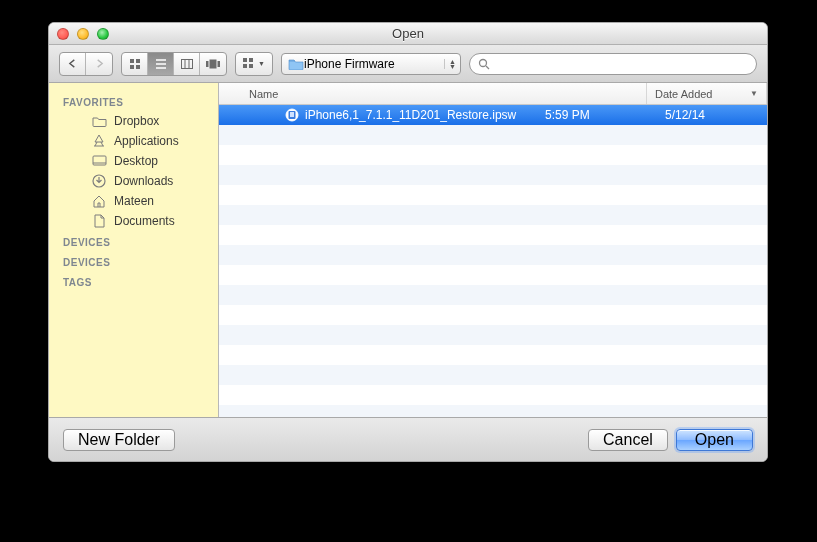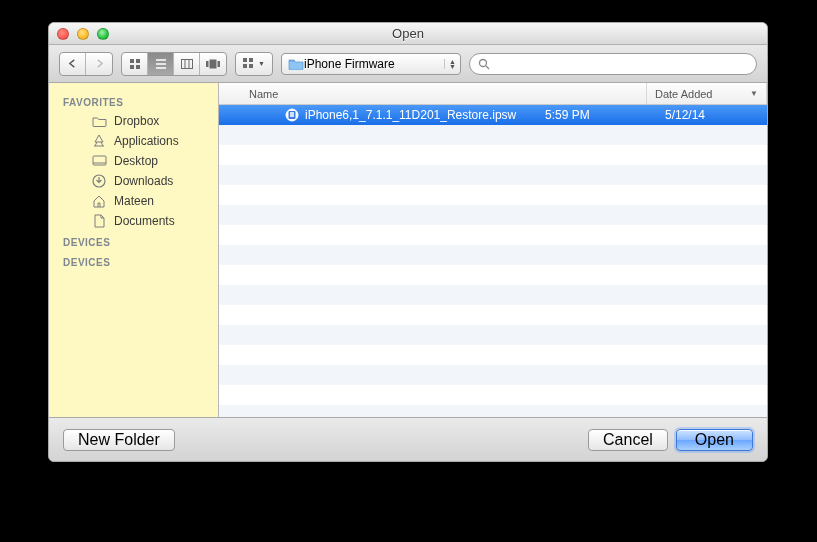--- a/index.html
+++ b/index.html
@@ -219,20 +219,21 @@
         <span class="ico">
             <svg width="13" height="14" viewBox="0 0 13 14" fill="none" stroke="#7d7d7d" stroke-width="1">
               <path d="M2 1 h6 l3 3 v9 H2 Z"></path>
               <path d="M8 1 v3 h3"></path>
             </svg>
           </span>
         <span>Documents</span>
       </div>
       <div class="sb-head">DEVICES</div>
       <div class="sb-head">DEVICES</div>
+      <div class="sb-head">TAGS</div>
     </div>
 
     <div class="filepane">
       <div class="cols">
         <div class="col name">
             <span>Name</span>
           </div>
         <div class="col da">
             <span>Date Added</span>
             <span class="sort-ind">▼</span>

